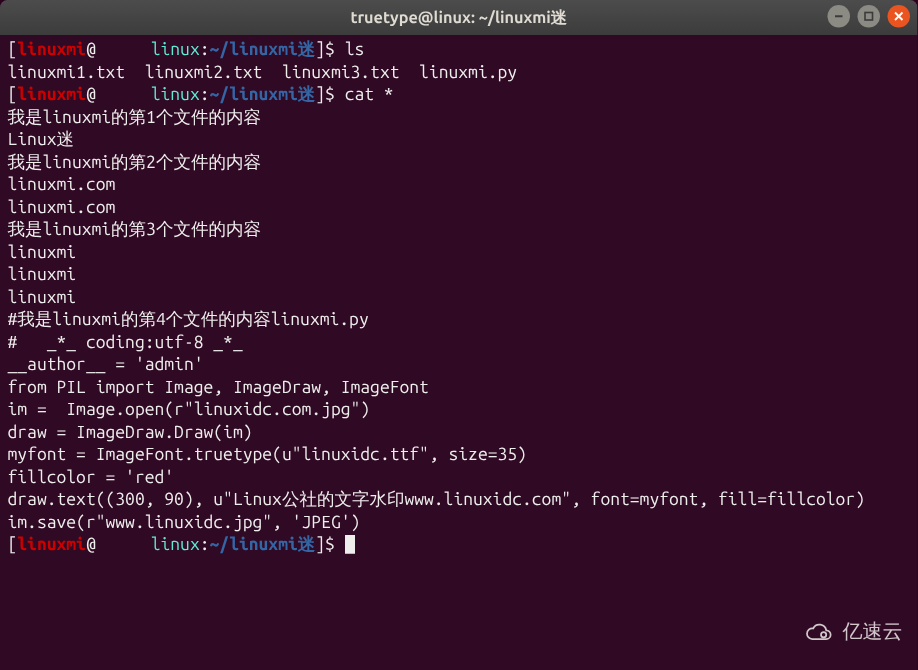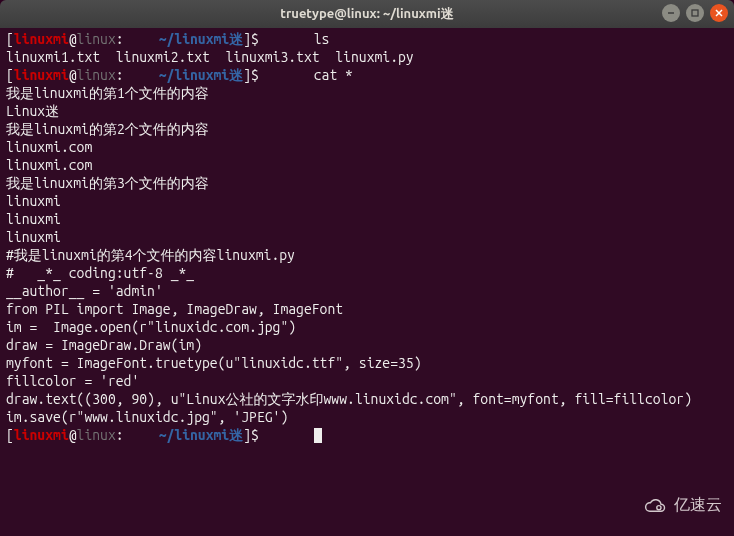--- a/index.html
+++ b/index.html
@@ -56,25 +56,25 @@
     color: #eeeeec;
     font-size: 14px;
     line-height: 18px;
     white-space: pre;
     overflow: hidden;
   }
   .line { white-space: pre-wrap; word-break: break-all; }
   .prompt-open, .prompt-close { color: #eeeeec; }
   .user { color: #cc0000; font-weight: bold; }
   .at { color: #eeeeec; }
-  .host { color: #737373; }
+  .host { color: #5eead4; padding-left: 44px; }
   .colon { color: #eeeeec; }
-  .path { color: #3465a4; font-weight: bold; margin-left: 35px; }
+  .path { color: #3465a4; font-weight: bold; }
   .dollar { color: #eeeeec; }
-  .cmd { color: #eeeeec; margin-left: 47px; }
+  .cmd { color: #eeeeec; }
   .out { color: #eeeeec; }
   .cursor {
     display: inline-block;
     width: 8px;
     height: 15px;
     background: #eeeeec;
     vertical-align: text-bottom;
   }
   .watermark {
     position: absolute;

